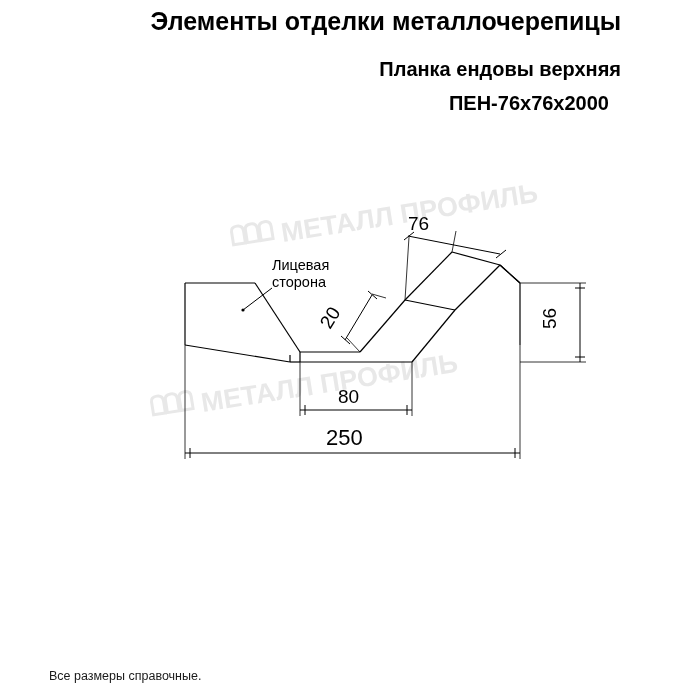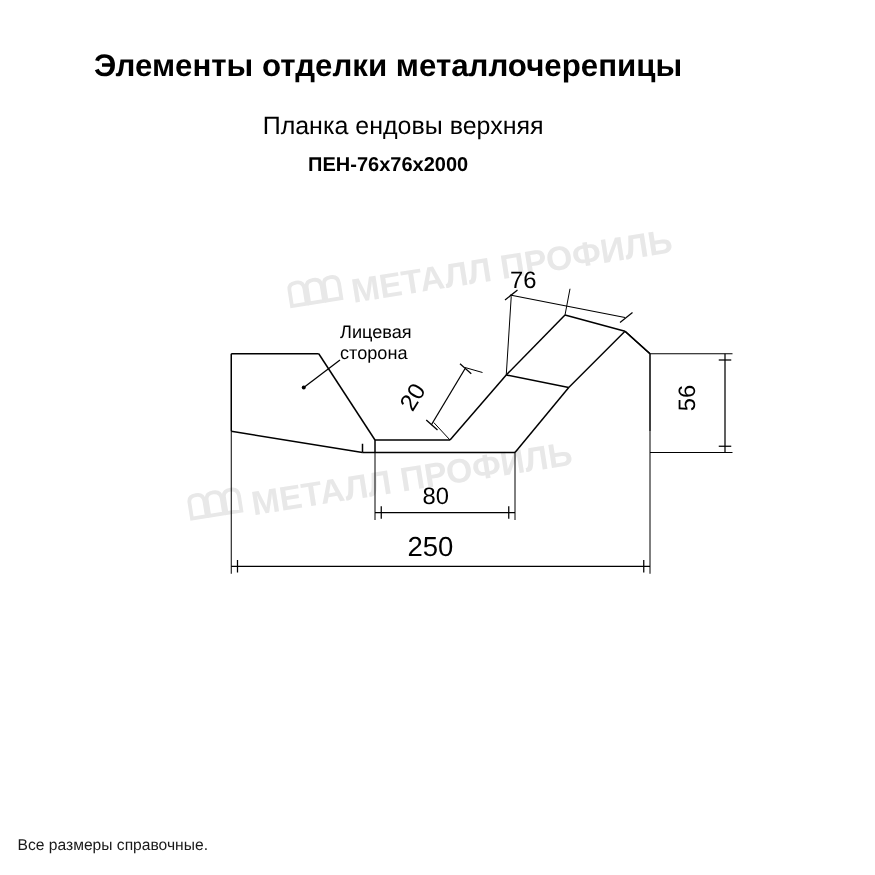--- a/index.html
+++ b/index.html
@@ -15,43 +15,43 @@
     overflow: hidden;
     position: relative;
   }
   .page {
     position: relative;
     width: 700px;
     height: 700px;
   }
   .title-block {
     position: absolute;
-    top: 40px;
+    top: 8px;
     left: 0;
     width: 621px;
-    text-align: center;
+    text-align: right;
   }
   .main-title {
     font-size: 25px;
     font-weight: bold;
     letter-spacing: 0px;
     margin: 0 0 22px 0;
     line-height: 1.1;
   }
   .sub-title {
     font-size: 20px;
-    font-weight: normal;
+    font-weight: bold;
     margin: 0 0 12px 0;
     line-height: 1.1;
     padding-left: 24px;
   }
   .code-title {
-    font-size: 16px;
-    font-weight: bold;
-    margin: 0;
+    font-size: 20px;
+    font-weight: bold;
+    margin: 12px;
     line-height: 1.1;
   }
   .drawing-area {
     position: absolute;
     top: 170px;
     left: 0;
     width: 700px;
     height: 340px;
   }
   .watermarks {
@@ -77,21 +77,21 @@
   .wm-1 { left: 228px; top: 200px; transform: rotate(-9deg); }
   .wm-2 { left: 148px; top: 370px; transform: rotate(-9deg); }
   .footnotes {
     position: absolute;
     left: 14px;
     bottom: 14px;
     font-size: 12.5px;
     line-height: 1.55;
     color: #1a1a1a;
   }
-  .footnotes div { white-space: nowrap; }
+  .footnotes div { white-space: nowrap; margin-left: 35px; }
   svg { display: block; }
   text { font-family: "Liberation Sans", sans-serif; }
 </style>
 </head>
 <body>
 
 <div class="page">
 
   <div class="watermarks">
     <div class="wm wm-1">

